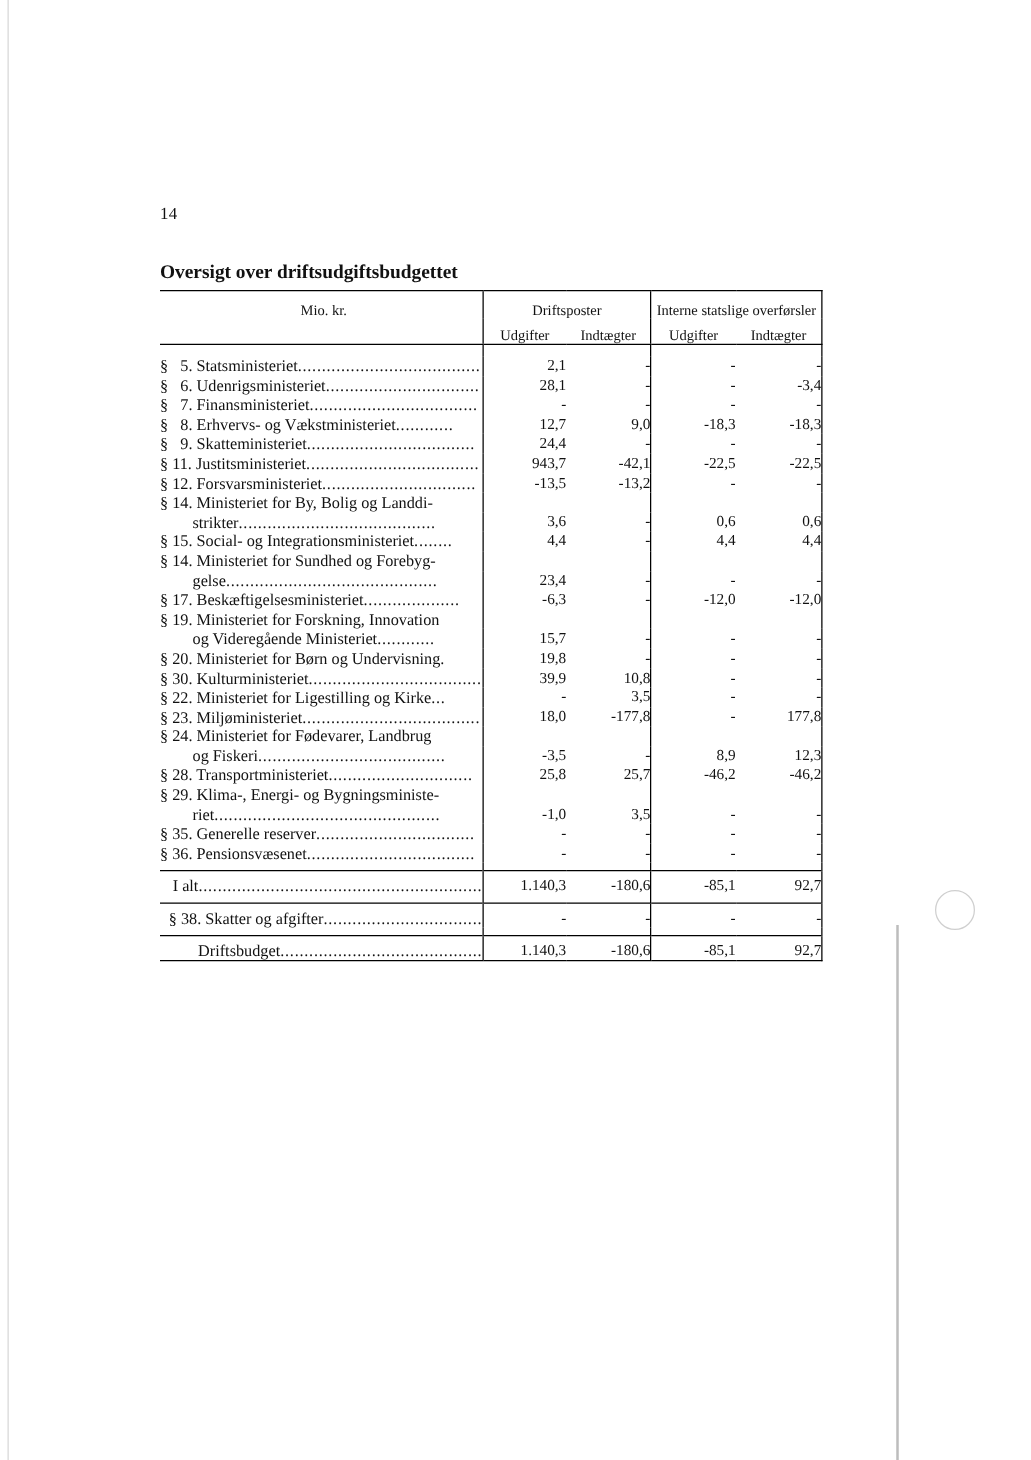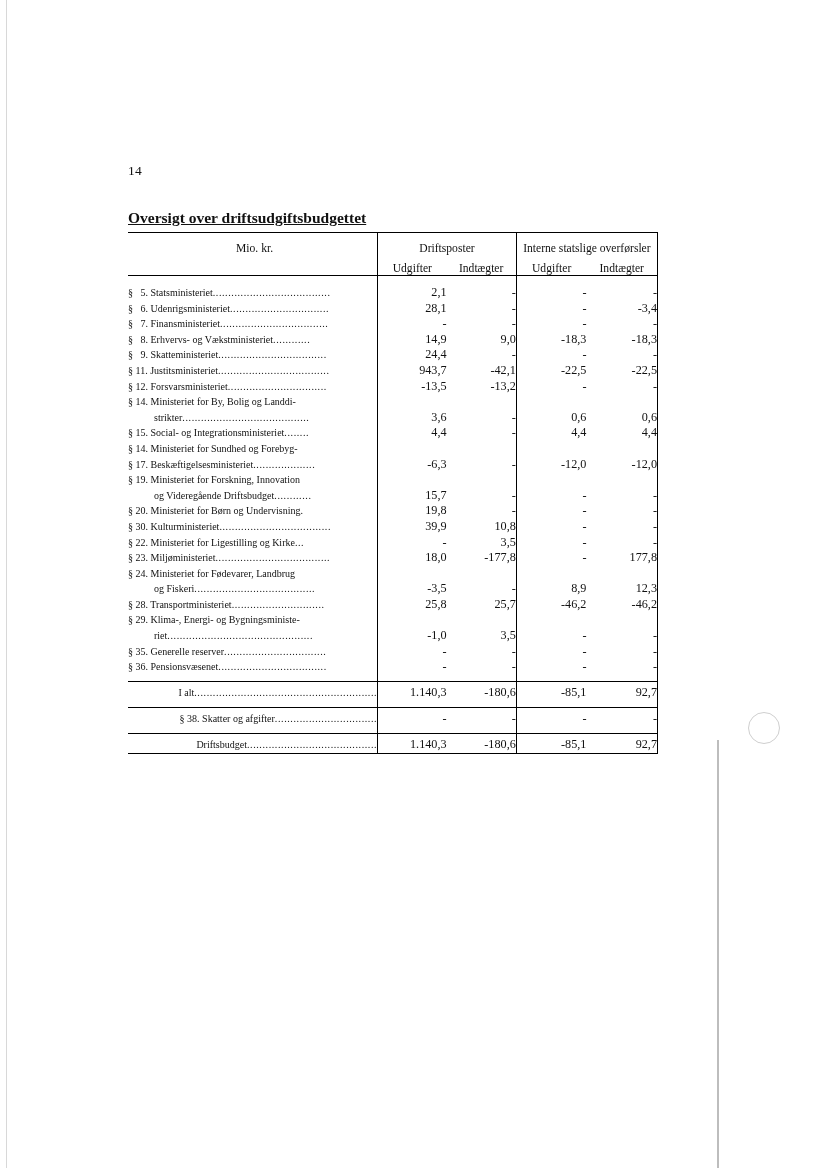--- a/index.html
+++ b/index.html
@@ -49,21 +49,20 @@
     font-size: 13.5px;
     letter-spacing: 0.2px;
   }
 
   .doc-title {
     position: absolute;
     left: 128px;
     top: 209px;
     font-size: 15.5px;
     font-weight: bold;
-    text-decoration: underline;
   }
 
   table.budget {
     position: absolute;
     left: 128px;
     top: 232px;
     width: 530px;
     border-collapse: collapse;
     font-size: 12.2px;
   }
@@ -96,21 +95,21 @@
   .rule-top { border-top: 1.6px solid #000; }
   .rule-bottom { border-bottom: 1.1px solid #000; }
   .rule-thick-bottom { border-bottom: 1.6px solid #000; margin-left: 32px; }
   .vline-l { border-left: 1.1px solid #000; }
   .vline-r { border-right: 1.1px solid #000; }
 
   td.label {
     width: 232px;
     text-align: left;
     padding-left: 4px;
-    font-size: 10px;
+    font-size: 13px;
     white-space: nowrap;
     line-height: 15.6px;
     height: 15.6px;
   }
   td.num {
     width: 74px;
     text-align: right;
     padding-right: 9px;
     font-size: 12.2px;
     line-height: 15.6px;
@@ -194,21 +193,21 @@
         </tr>
         <tr>
           <td class="label"><span class="lbl-text">§   7. Finansministeriet</span><span class="dots"> ...................................</span></td>
           <td class="num vline-l">-</td>
           <td class="num">-</td>
           <td class="num vline-l">-</td>
           <td class="num vline-r">-</td>
         </tr>
         <tr>
           <td class="label"><span class="lbl-text">§   8. Erhvervs- og Vækstministeriet</span><span class="dots"> ............</span></td>
-          <td class="num vline-l">14,9</td>
+          <td class="num vline-l">12,7</td>
           <td class="num">9,0</td>
           <td class="num vline-l">-18,3</td>
           <td class="num vline-r">-18,3</td>
         </tr>
         <tr>
           <td class="label"><span class="lbl-text">§   9. Skatteministeriet</span><span class="dots"> ...................................</span></td>
           <td class="num vline-l">24,4</td>
           <td class="num">-</td>
           <td class="num vline-l">-</td>
           <td class="num vline-r">-</td>
@@ -249,35 +248,42 @@
           <td class="num vline-r">4,4</td>
         </tr>
         <tr>
           <td class="label"><span class="lbl-text">§ 14. Ministeriet for Sundhed og Forebyg-</span></td>
           <td class="num vline-l"></td>
           <td class="num"></td>
           <td class="num vline-l"></td>
           <td class="num vline-r"></td>
         </tr>
         <tr>
+          <td class="label cont-indent"><span class="lbl-text">gelse</span><span class="dots"> ............................................</span></td>
+          <td class="num vline-l">23,4</td>
+          <td class="num">-</td>
+          <td class="num vline-l">-</td>
+          <td class="num vline-r">-</td>
+        </tr>
+        <tr>
           <td class="label"><span class="lbl-text">§ 17. Beskæftigelsesministeriet</span><span class="dots"> ....................</span></td>
           <td class="num vline-l">-6,3</td>
           <td class="num">-</td>
           <td class="num vline-l">-12,0</td>
           <td class="num vline-r">-12,0</td>
         </tr>
         <tr>
           <td class="label"><span class="lbl-text">§ 19. Ministeriet for Forskning, Innovation</span></td>
           <td class="num vline-l"></td>
           <td class="num"></td>
           <td class="num vline-l"></td>
           <td class="num vline-r"></td>
         </tr>
         <tr>
-          <td class="label cont-indent"><span class="lbl-text">og Videregående Driftsbudget</span><span class="dots"> ............</span></td>
+          <td class="label cont-indent"><span class="lbl-text">og Videregående Ministeriet</span><span class="dots"> ............</span></td>
           <td class="num vline-l">15,7</td>
           <td class="num">-</td>
           <td class="num vline-l">-</td>
           <td class="num vline-r">-</td>
         </tr>
         <tr>
           <td class="label"><span class="lbl-text">§ 20. Ministeriet for Børn og Undervisning</span><span class="dots"> .</span></td>
           <td class="num vline-l">19,8</td>
           <td class="num">-</td>
           <td class="num vline-l">-</td>

